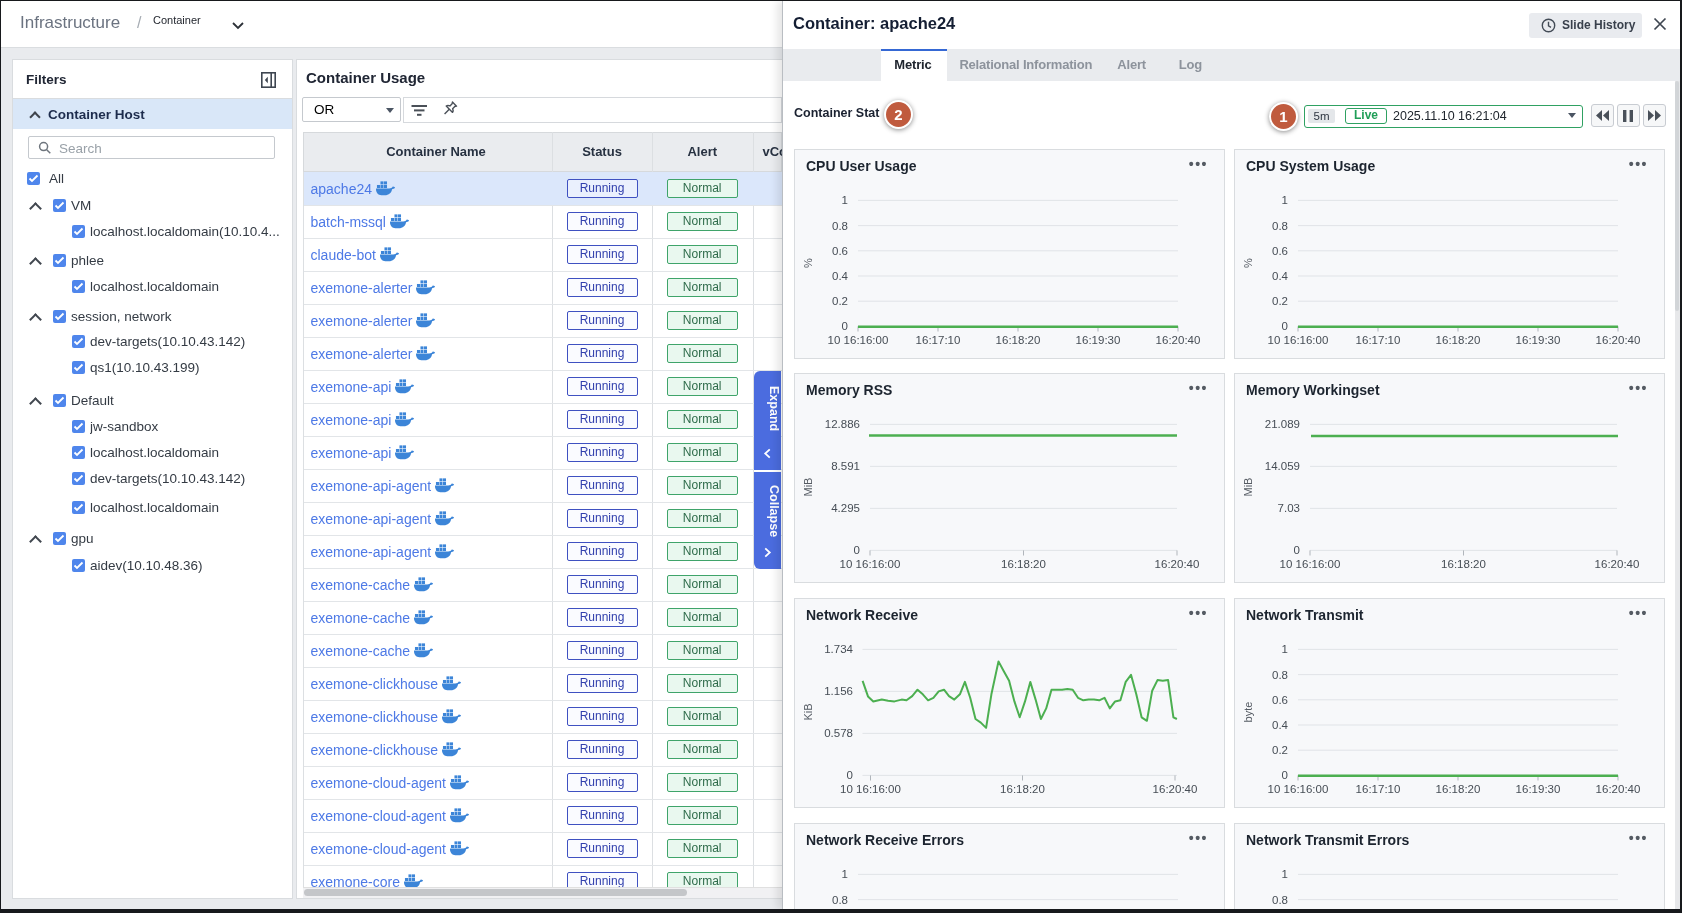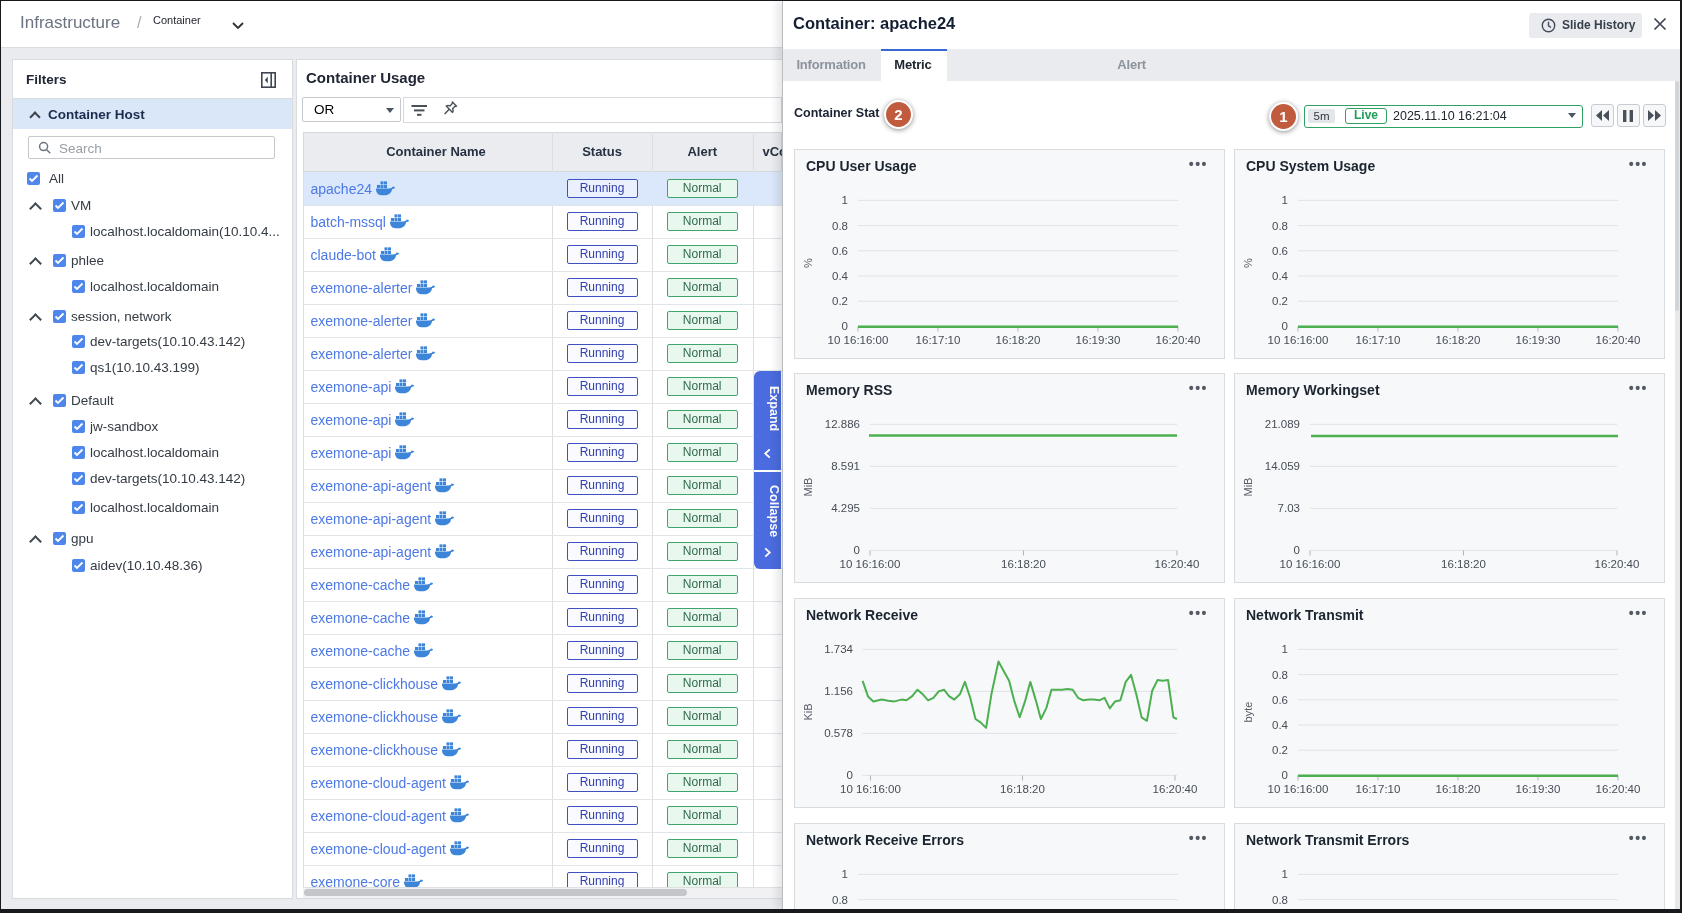--- a/index.html
+++ b/index.html
@@ -530,23 +530,24 @@
       <circle cx="7.5" cy="7.5" r="6.2" fill="none" stroke="#434b56" stroke-width="1.4"></circle>
       <polyline points="7.5,3.8 7.5,7.8 10,9.3" fill="none" stroke="#434b56" stroke-width="1.4"></polyline>
     </svg>
 <div class="abs" style="left:1561px;top:17px;font-size:12px;font-weight:bold;color:#39404c;">Slide History</div>
 <svg class="abs" style="left:1652px;top:16px;" width="14" height="14" viewBox="0 0 14 14">
       <path d="M1.5 1.5 L12.5 12.5 M12.5 1.5 L1.5 12.5" stroke="#3f4651" stroke-width="1.7"></path>
     </svg>
 <div class="abs" style="left:782px;top:48px;width:897px;height:32px;background:#e9ebee;"></div>
 
 <div class="abs" style="left:879.7px;top:48px;width:66.5px;height:32px;background:#fff;border-top:2px solid #3568d4;"></div>
-<div class="tab" style="left:720.1px;top:48px;width:220px;color:#8d939c;">Information</div>
 <div class="tab" style="left:801.9px;top:48px;width:220px;color:#20262f;">Metric</div>
+<div class="tab" style="left:914.8px;top:48px;width:220px;color:#8d939c;">Relational Information</div>
 <div class="tab" style="left:1020.6px;top:48px;width:220px;color:#8d939c;">Alert</div>
+<div class="tab" style="left:1079.4px;top:48px;width:220px;color:#8d939c;">Log</div>
 
 <div class="abs" style="left:793px;top:105px;font-size:12.5px;font-weight:bold;color:#1a2130;">Container Stat</div>
 <div class="abs" style="left:883px;top:99px;width:29px;height:29px;border-radius:50%;background:#c05b3e;border:2px solid #fff;box-shadow:0 1px 5px rgba(0,0,0,.45);color:#fff;font-size:15px;font-weight:bold;text-align:center;line-height:25px;">2</div>
 <div class="abs" style="left:1268px;top:101px;width:29px;height:29px;border-radius:50%;background:#c05b3e;border:2px solid #fff;box-shadow:0 1px 5px rgba(0,0,0,.45);color:#fff;font-size:15px;font-weight:bold;text-align:center;line-height:25px;">1</div>
 <div class="abs" style="left:1302.5px;top:103.5px;width:279.5px;height:23px;border:1.5px solid #2fa162;border-radius:3px;background:#fff;"></div>
 <div class="abs" style="left:1307px;top:108px;width:27px;height:14px;background:#e4e7ea;border-radius:2px;font-size:11.5px;color:#2e3641;text-align:center;line-height:14px;">5m</div>
 <div class="abs" style="left:1344px;top:106.5px;width:42px;height:16px;border:1.5px solid #2fa162;border-radius:3px;background:#fff;font-size:12px;font-weight:bold;color:#1f9e57;text-align:center;line-height:13px;">Live</div>
 <div class="abs" style="left:1392px;top:108px;font-size:12.5px;color:#20262e;">2025.11.10 16:21:04</div>
 <div class="abs" style="left:1567px;top:112px;width:0;height:0;border-left:4.5px solid transparent;border-right:4.5px solid transparent;border-top:5.5px solid #4b5563;"></div>
 

